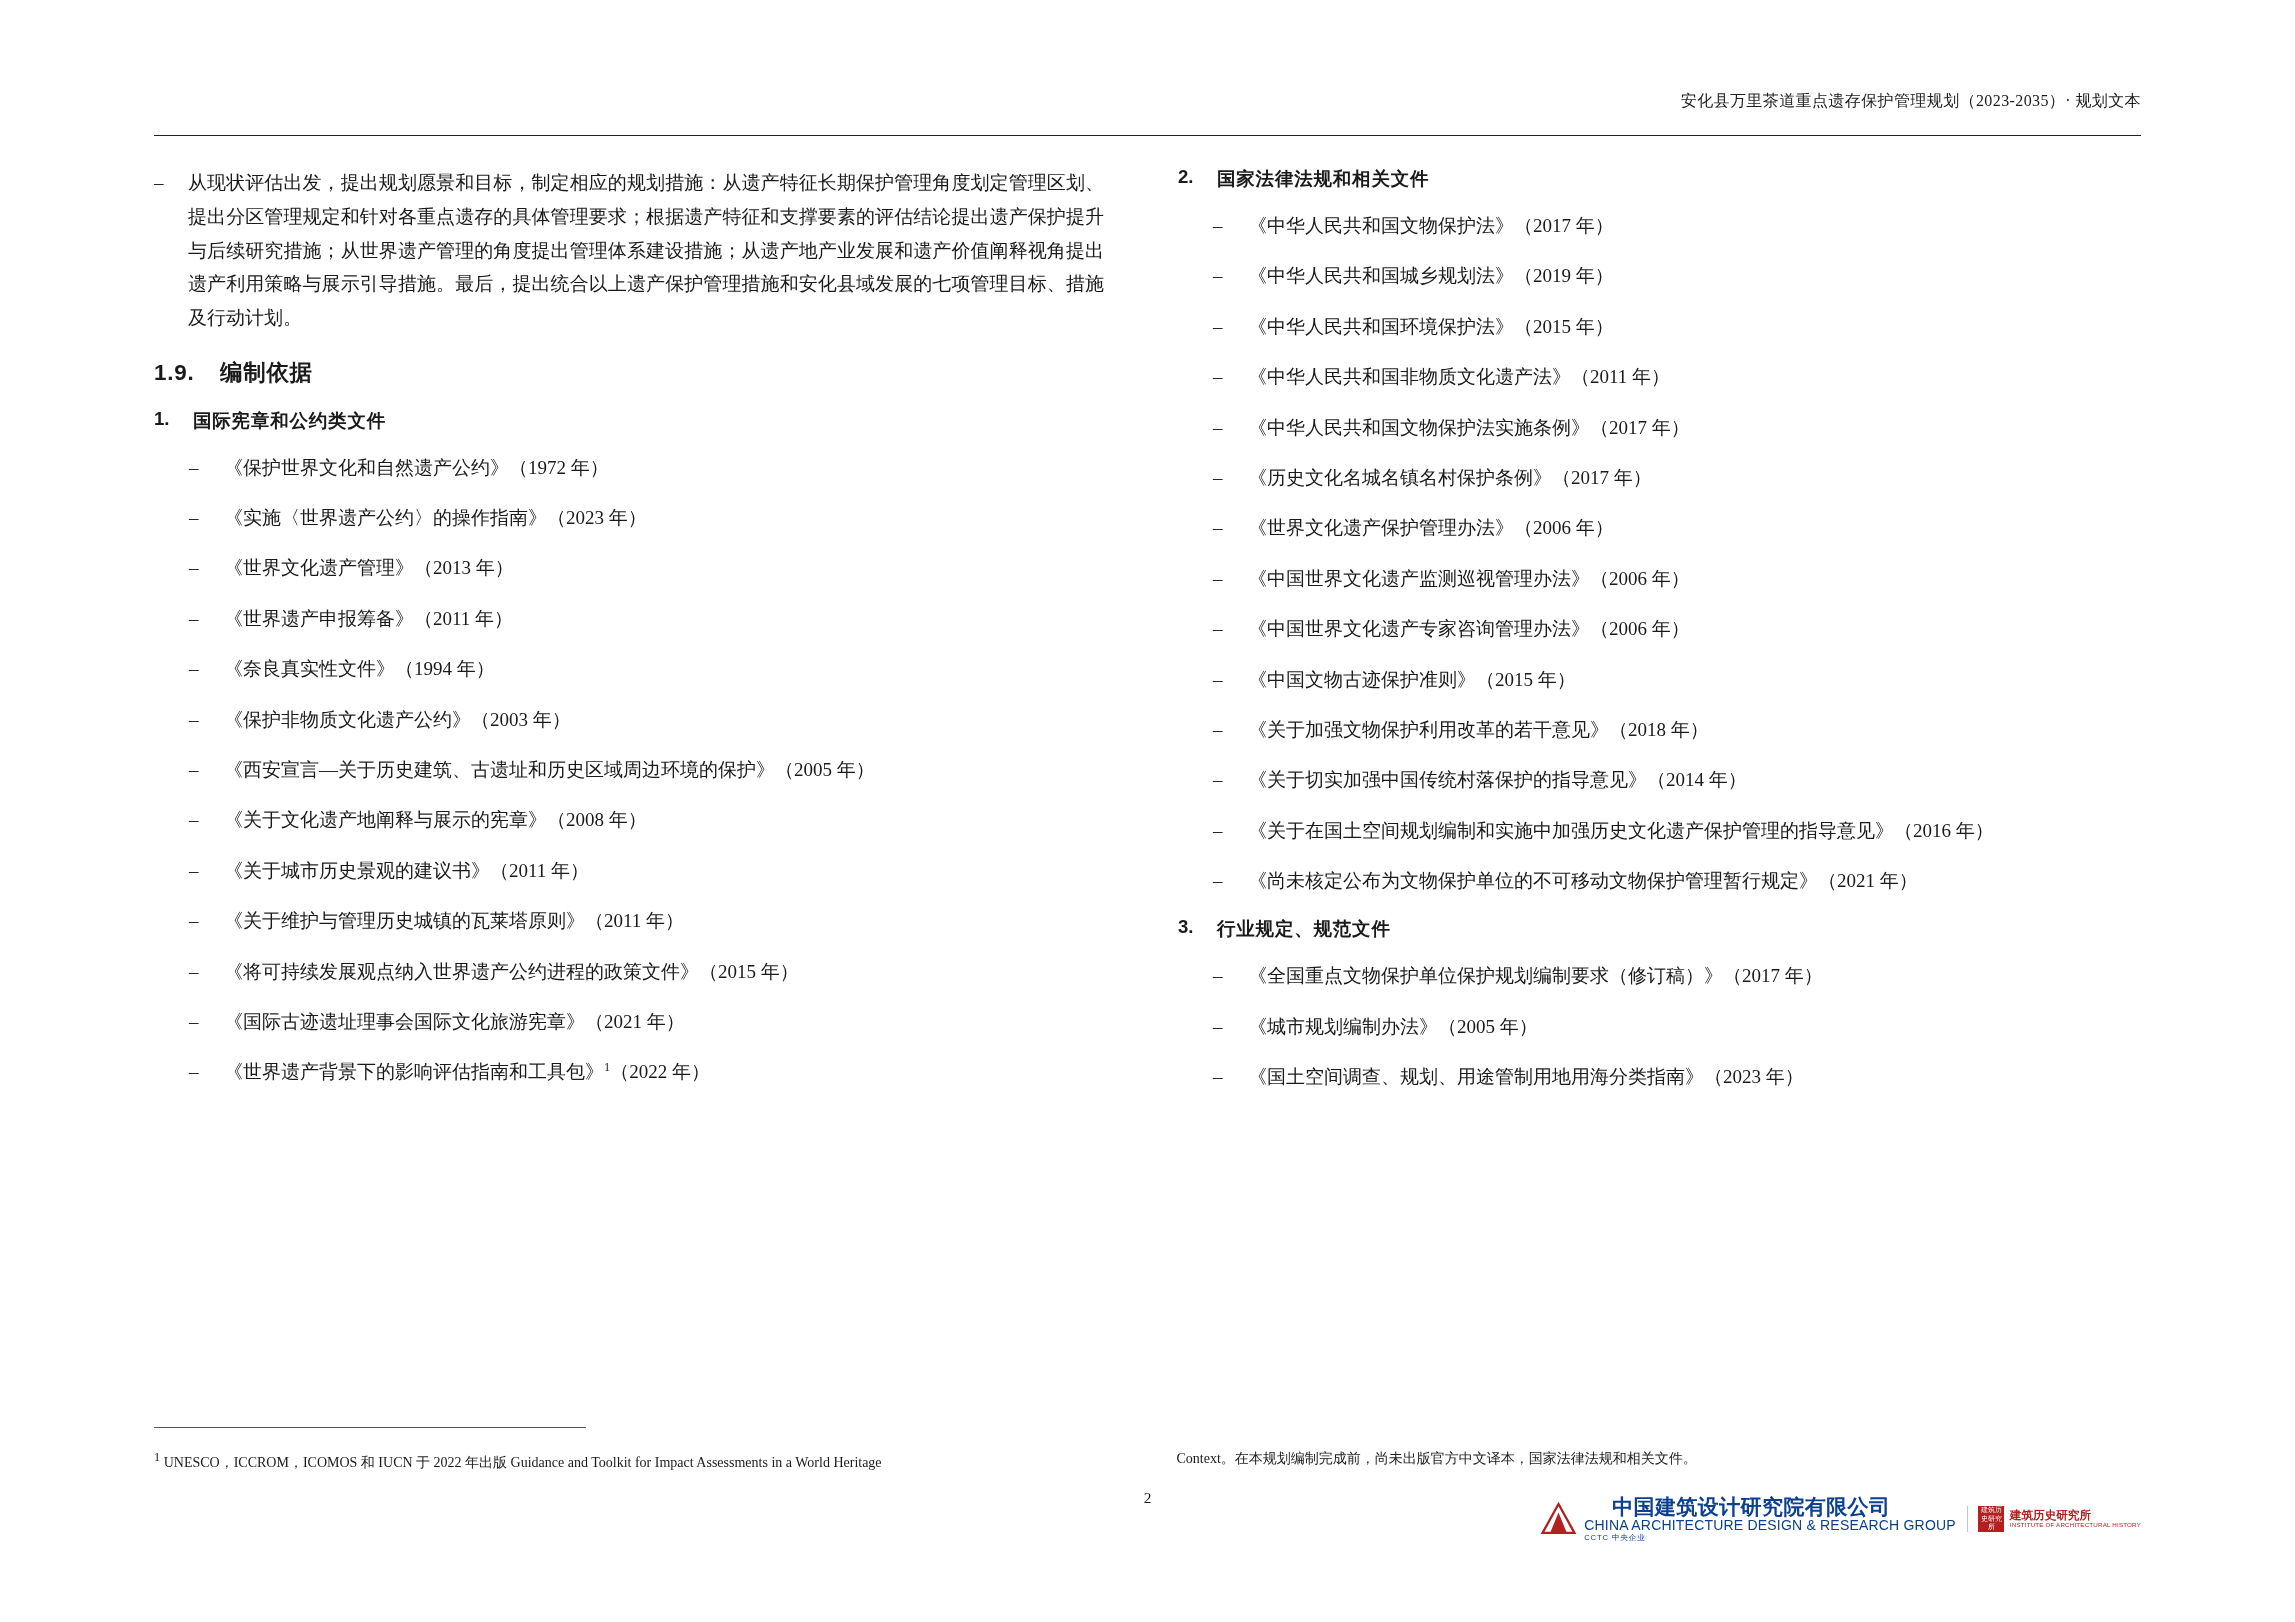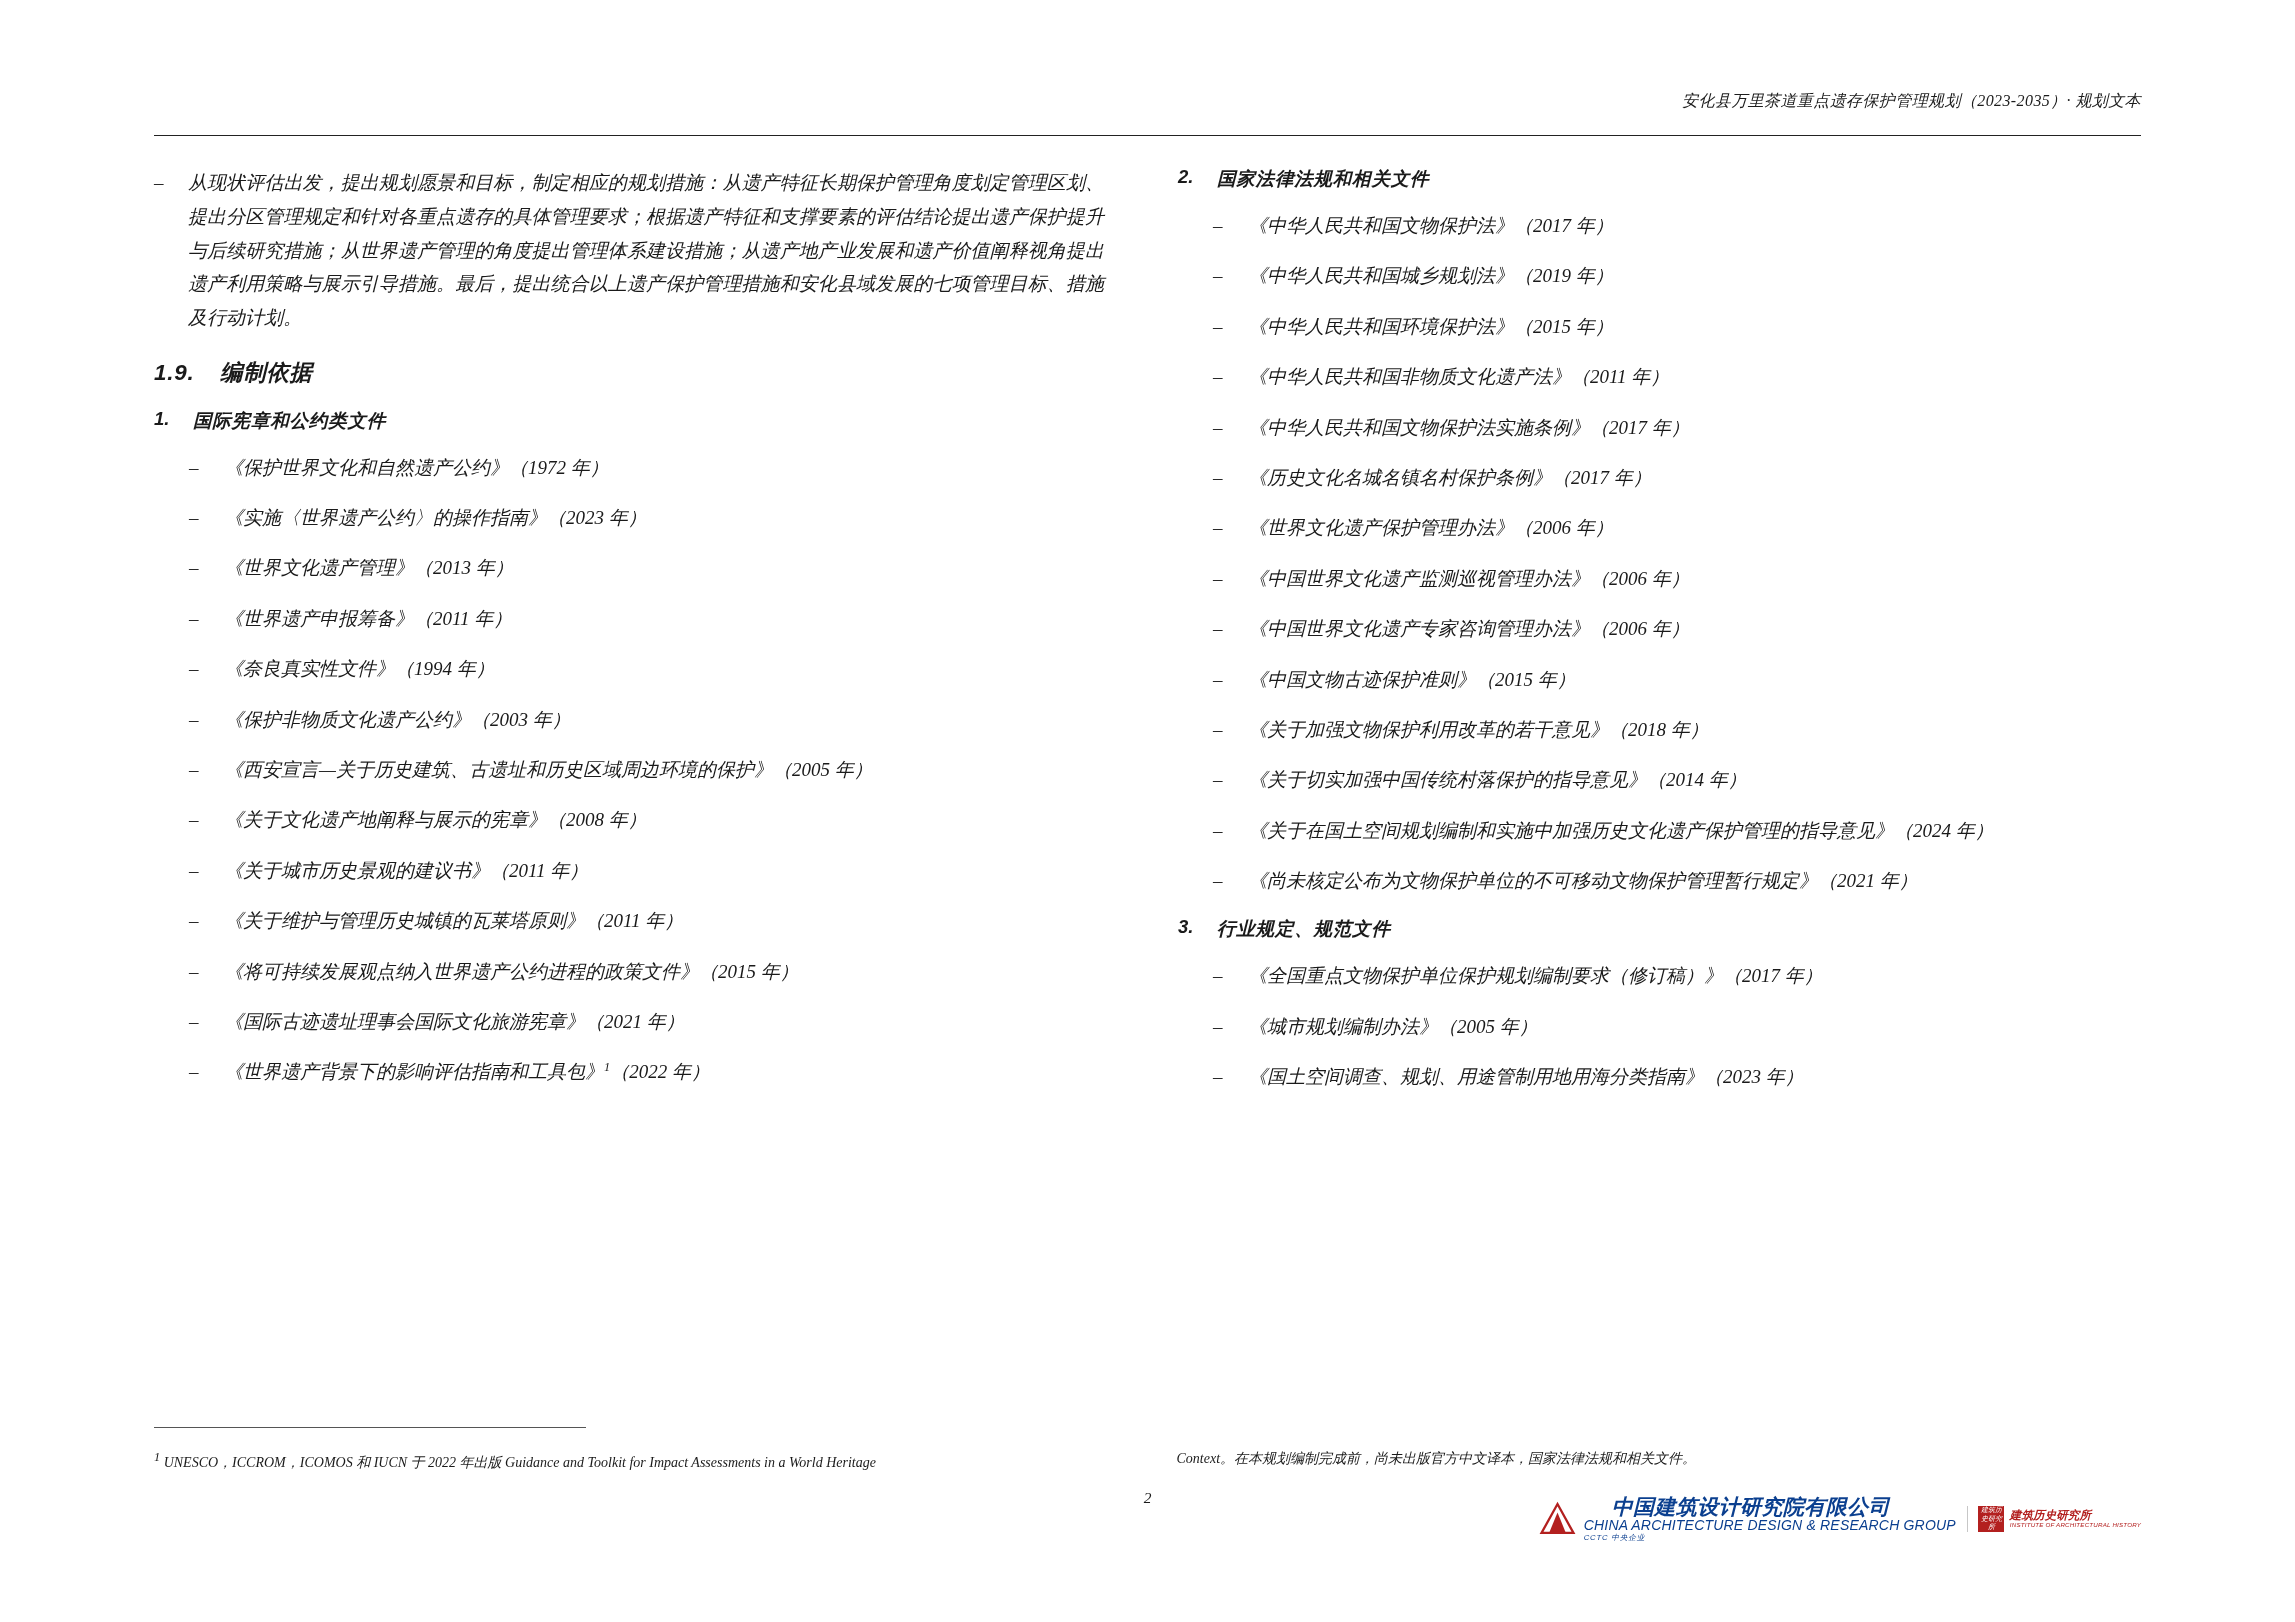--- a/index.html
+++ b/index.html
@@ -7,21 +7,20 @@
     width:2295px; height:1623px;
     background:#ffffff;
     font-family:"Liberation Serif", serif;
     color:#1a1a1a;
     position:relative;
     overflow:hidden;
   }
   .page {
     position:absolute; inset:0;
     padding:0;
-    font-style:italic;
   }
   
   .header {
     position:absolute;
     top:91px; left:154px; right:154px;
     text-align:right;
     font-size:16px;
     letter-spacing:0.4px;
     color:#1c1c1c;
   }
@@ -300,21 +299,21 @@
         <div class="item">
           <div class="dash">–</div>
           <div class="txt">《关于加强文物保护利用改革的若干意见》（2018 年）</div>
         </div>
         <div class="item">
           <div class="dash">–</div>
           <div class="txt">《关于切实加强中国传统村落保护的指导意见》（2014 年）</div>
         </div>
         <div class="item">
           <div class="dash">–</div>
-          <div class="txt">《关于在国土空间规划编制和实施中加强历史文化遗产保护管理的指导意见》（2024 年）</div>
+          <div class="txt">《关于在国土空间规划编制和实施中加强历史文化遗产保护管理的指导意见》（2016 年）</div>
         </div>
         <div class="item">
           <div class="dash">–</div>
           <div class="txt">《尚未核定公布为文物保护单位的不可移动文物保护管理暂行规定》（2021 年）</div>
         </div>
       </div>
 
       <div class="h3">
         <span class="num">3.</span>
         <span class="txt">行业规定、规范文件</span>

